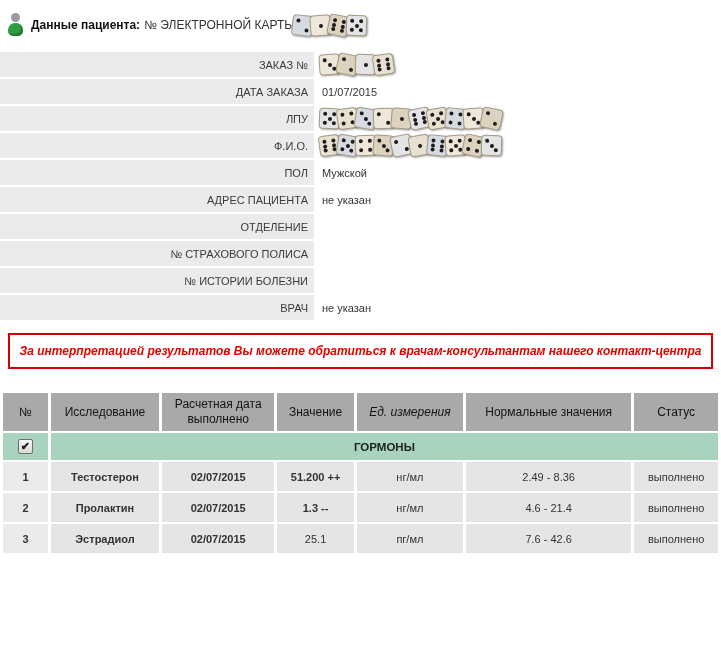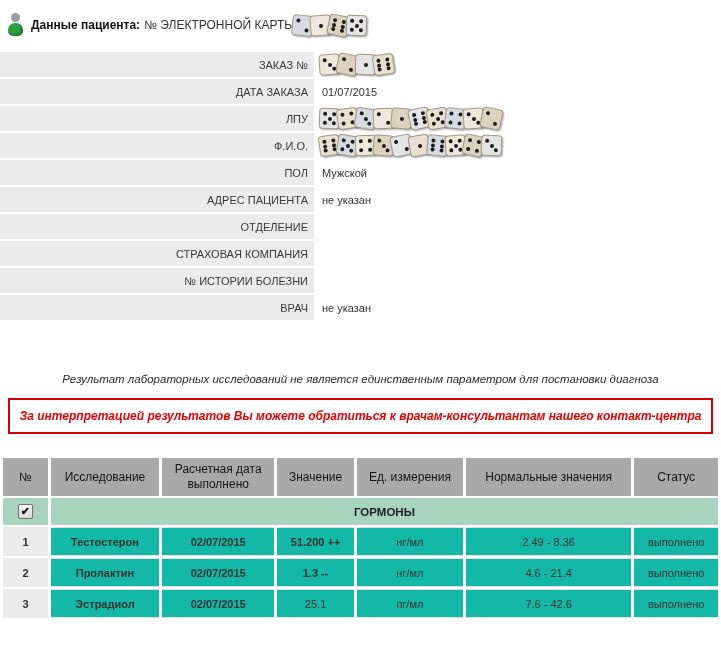--- a/index.html
+++ b/index.html
@@ -70,21 +70,21 @@
     background:#a8d3be; height:25px; text-align:center;
     font-weight:bold; color:#222; font-size:11.5px;
   }
   .checkbox {
     display:inline-block; width:13px; height:13px; line-height:12px;
     background:linear-gradient(#f7f7f7,#d9d9d9); border:1px solid #6f6f6f;
     border-radius:2px; font-size:11px; color:#1a1a1a; text-align:center;
     cursor:pointer; vertical-align:middle;
   }
   tr.data-row td {
-    background:#14b8a6; border-top:1px solid #e2e2e2; border-bottom:1px solid #e2e2e2;
+    background:#e5e5e5; border-top:1px solid #e2e2e2; border-bottom:1px solid #e2e2e2;
     text-align:center; height:25px; padding:1px 2px; color:#333;
   }
   tr.data-row td.numcell { background:#ebebeb; border-color:#ebebeb; font-weight:bold; }
   tr.data-row td.name, tr.data-row td.date { font-weight:bold; }
   tr.data-row td.val.flagged { font-weight:bold; }
 </style>
 </head>
 <body>
 
 <div class="page">
@@ -306,65 +306,64 @@
         </div>
   </div>
 
   <div class="prow">
     <div class="plabel">ОТДЕЛЕНИЕ</div>
     <div class="pvalue">
           <span></span>
         </div>
   </div>
 
-
-  <div class="prow">
-    <div class="plabel">СТРАХОВАЯ КОМПАНИЯ</div>
-    <div class="pvalue">
-          <span></span>
-        </div>
-  </div>
+  <div class="prow">
+    <div class="plabel">№ СТРАХОВОГО ПОЛИСА</div>
+    <div class="pvalue">
+          <span></span>
+        </div>
+  </div>
+
 
   <div class="prow">
     <div class="plabel">№ ИСТОРИИ БОЛЕЗНИ</div>
     <div class="pvalue">
           <span></span>
         </div>
   </div>
 
   <div class="prow">
     <div class="plabel">ВРАЧ</div>
     <div class="pvalue">
           <span>не указан</span>
         </div>
   </div>
 </div>
 
-  <div class="disclaimer">Результат лабораторных исследований не является единственным параметром для постановки диагноза</div>
 
   <div class="notice">За интерпретацией результатов Вы можете обратиться к врачам-консультантам нашего контакт-центра</div>
 
   <table class="results">
     <colgroup>
       <col class="c0">
         <col class="c1">
         <col class="c2">
         <col class="c3">
       <col class="c4">
         <col class="c5">
         <col class="c6">
     </colgroup>
     <thead>
         <tr id="results-head">
           <th style="white-space: pre-line;">№</th>
           <th style="white-space: pre-line;">Исследование</th>
           <th style="white-space: pre-line;">Расчетная дата
 выполнено</th>
           <th style="white-space: pre-line;">Значение</th>
-          <th style="white-space: pre-line;">Ед. измерения</th>
+          <th style="white-space: pre-line; font-style: italic;">Ед. измерения</th>
           <th style="white-space: pre-line;">Нормальные значения</th>
           <th style="white-space: pre-line;">Статус</th>
         </tr>
       </thead>
     <tbody>
       <tr class="group-row">
         <td>
           <span class="checkbox">✔</span>
         </td>
         <td colspan="6">ГОРМОНЫ</td>

